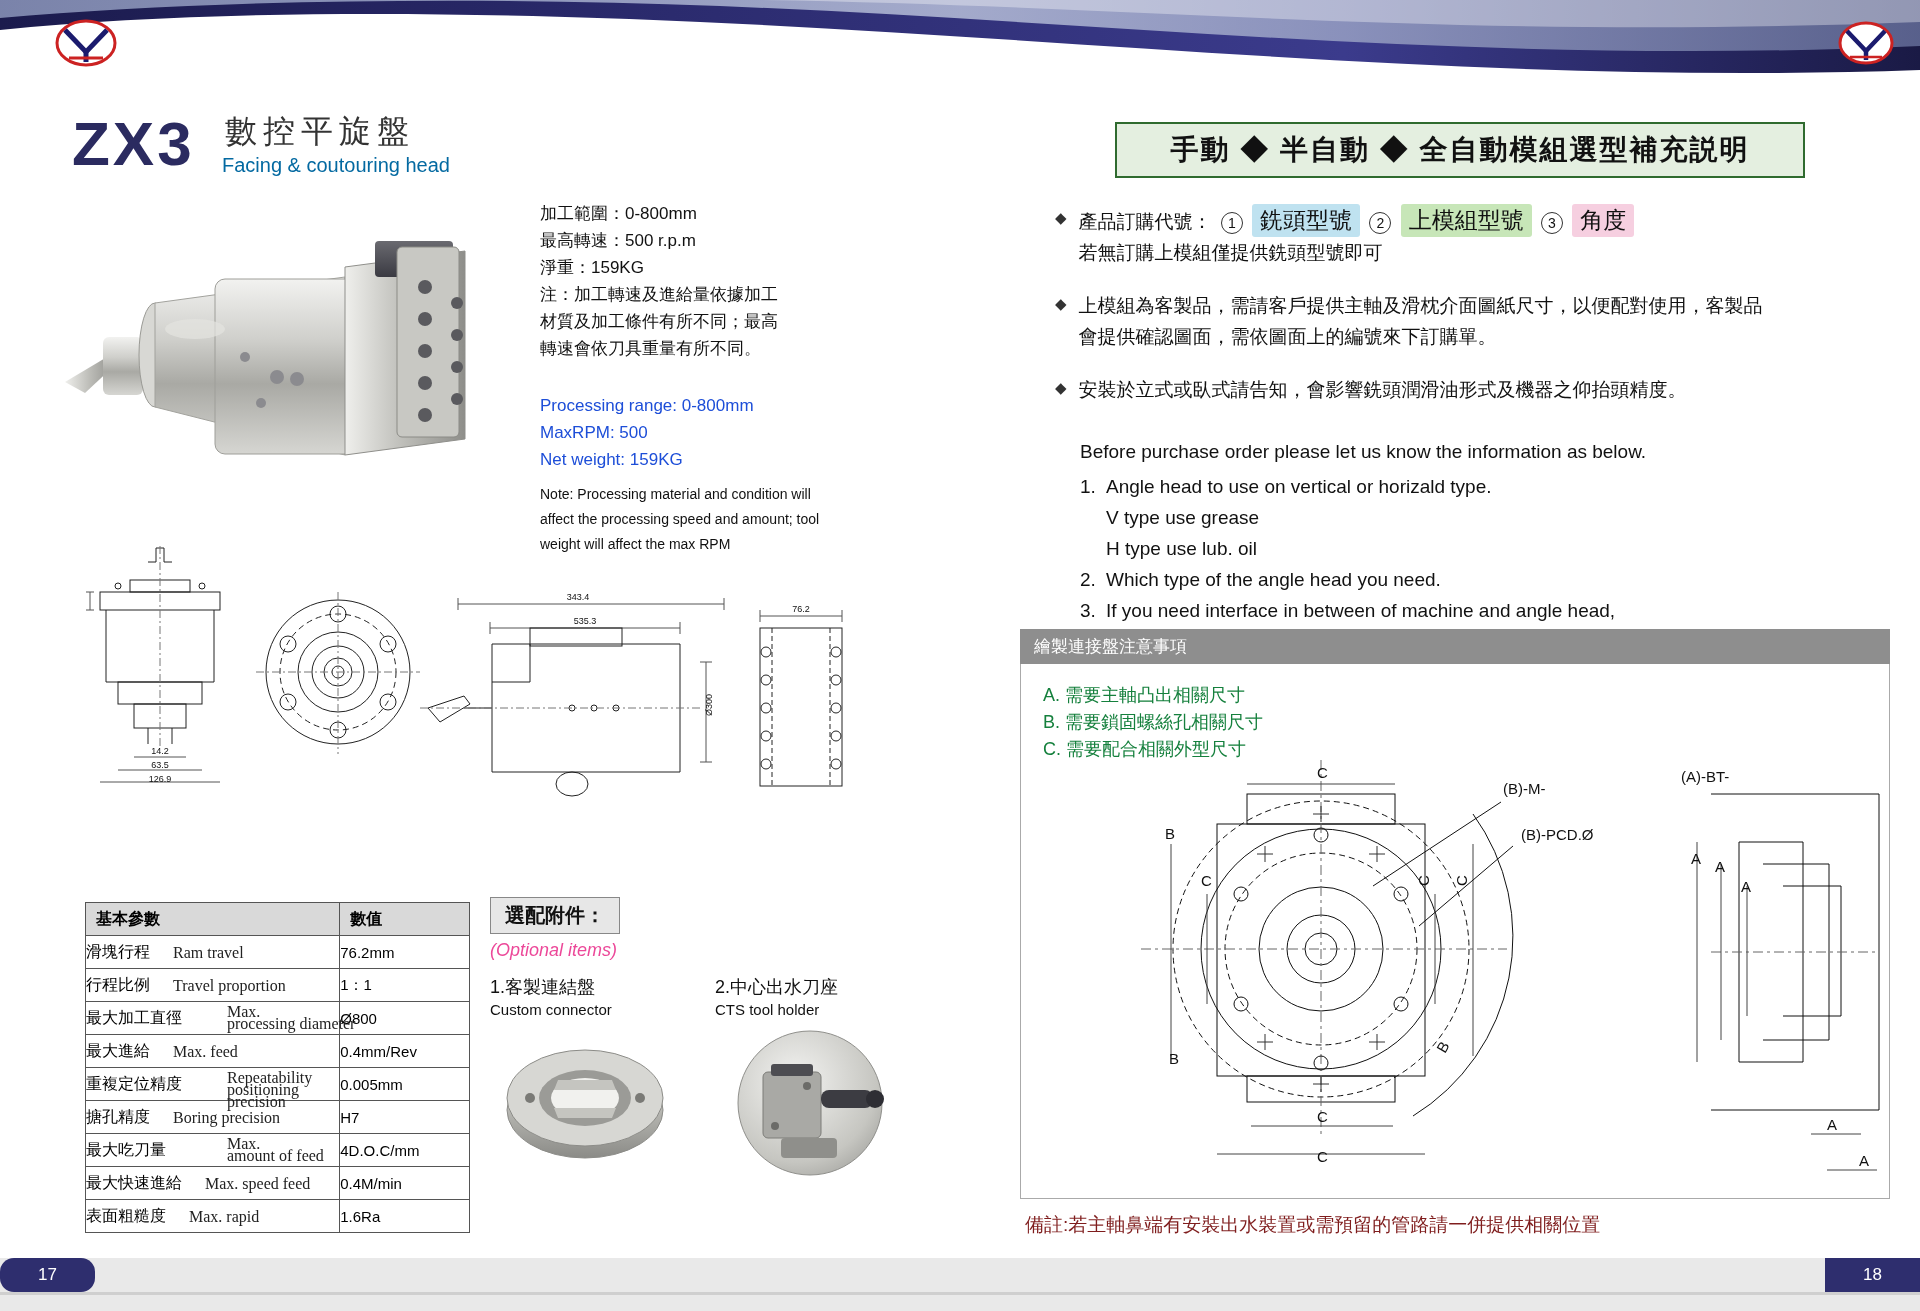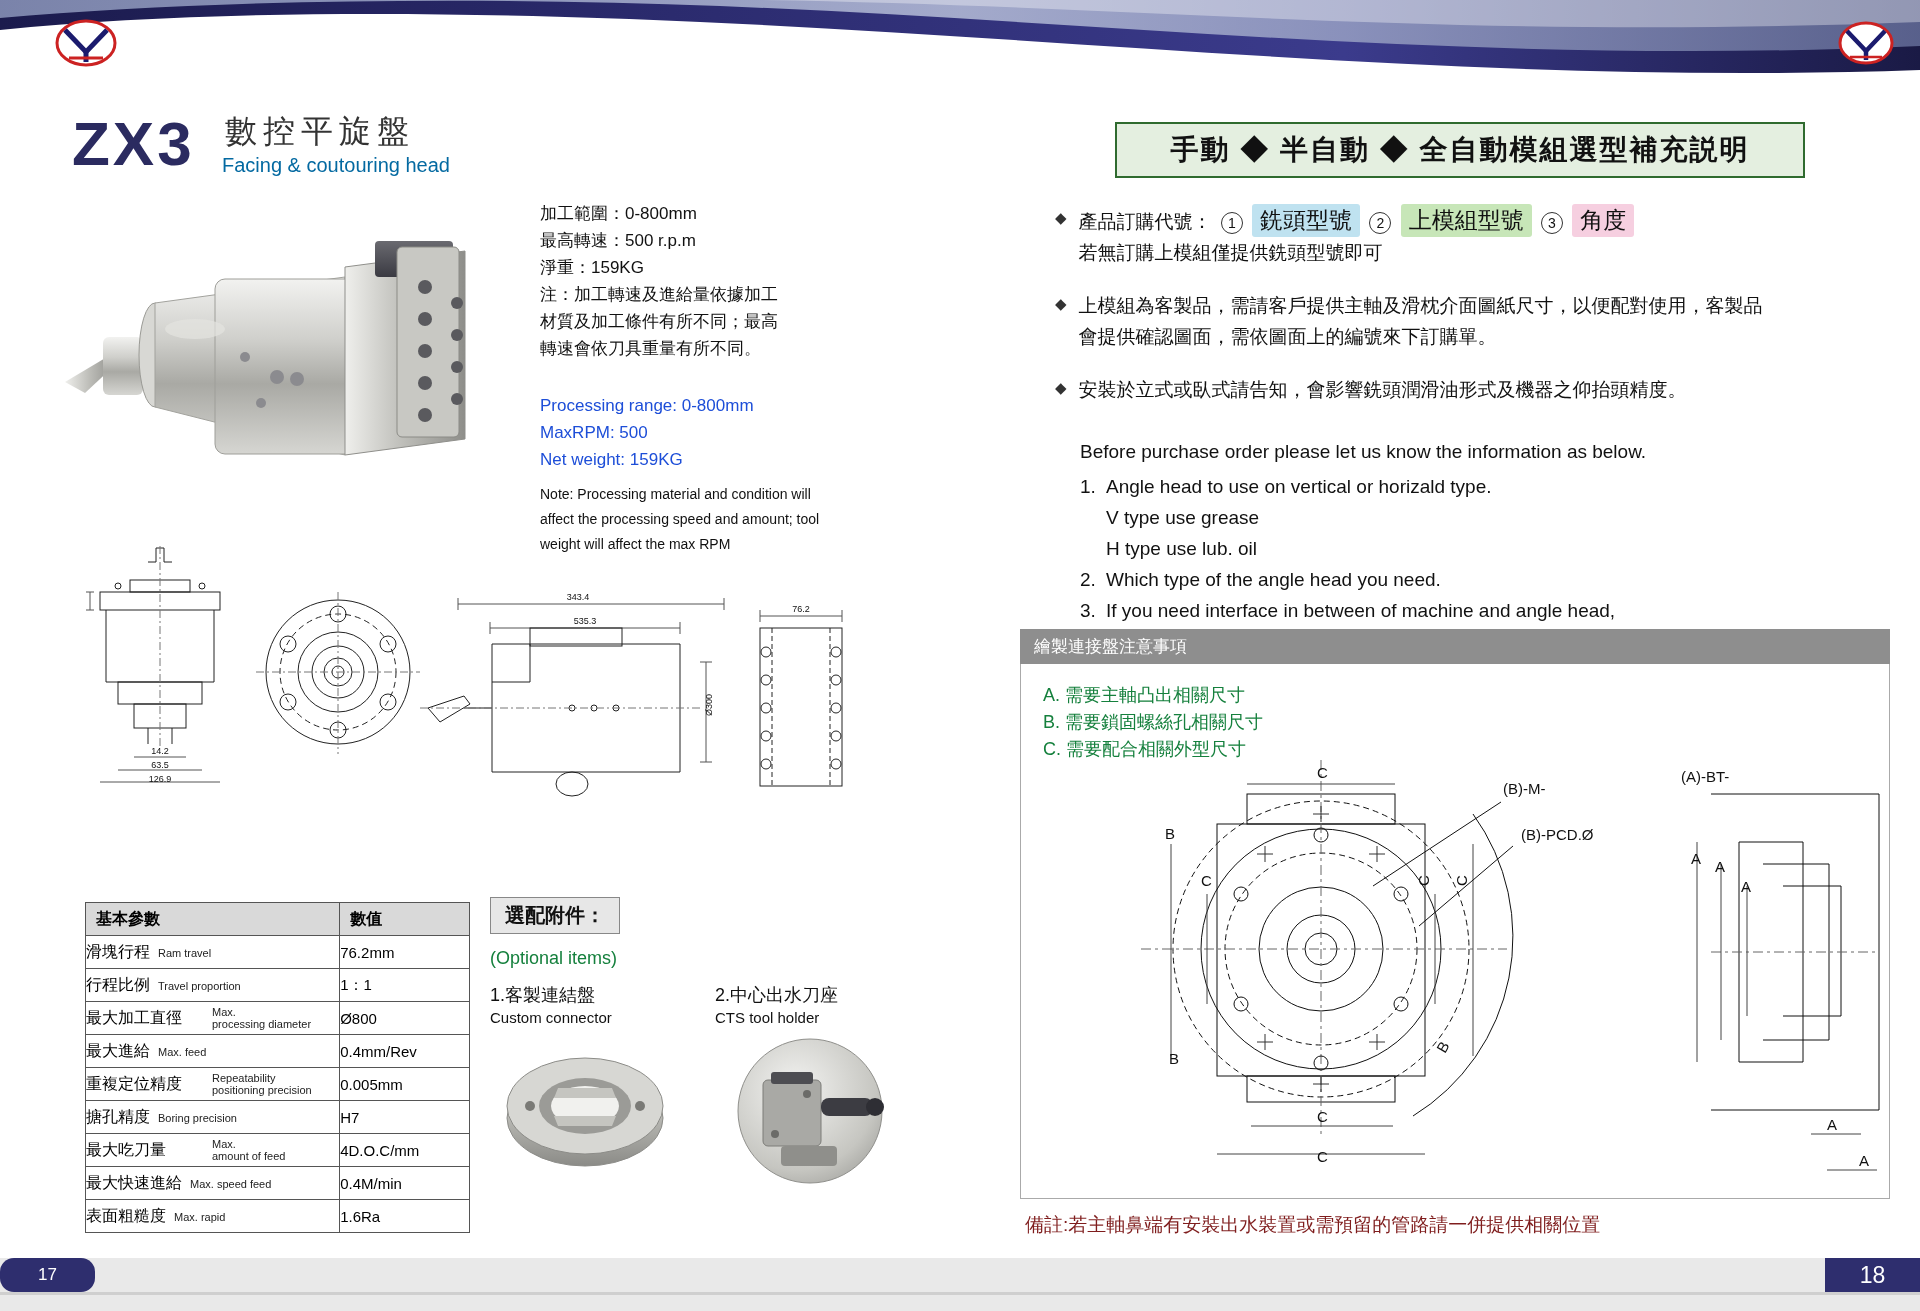--- a/index.html
+++ b/index.html
@@ -40,27 +40,27 @@
   .drawings { position:absolute; left:60px; top:440px; width:900px; height:360px; }
 
   
   .tbl-wrap { position:absolute; left:85px; top:810px; width:385px; }
   table.spec { border-collapse:collapse; width:385px; font-size:15px; }
   table.spec th, table.spec td { border:1px solid #555; padding:0; height:33px; }
   table.spec th { background:#d9d9d9; font-weight:bold; text-align:left; padding-left:10px; font-size:16px; }
   td.c1 { width:255px; padding-left:10px; position:relative; }
   td.c2 { width:130px; padding-left:10px; }
   .cn-lbl { font-size:16px; color:#000; }
-  .en-lbl { font-size:11px; color:#222; margin-left:8px; display:inline-block; line-height:12px; vertical-align:middle; }
+  .en-lbl { font-size:16px; color:#222; margin-left:23px; display:inline-block; line-height:12px; vertical-align:middle;font-family:Liberation Serif, serif; }
   .en-lbl.two { position:absolute; left:118px; top:4px; width:130px; }
 
   
   .opt-wrap { position:absolute; left:490px; top:805px; width:420px; }
   .opt-title { display:inline-block; background:#e7e7e7; border:1px solid #888; padding:4px 14px; font-size:20px; font-weight:bold; color:#111; }
-  .opt-sub { font-size:18px; color:#15803d; margin-top:14px; }
+  .opt-sub { font-size:18px; color:#ec4899; margin-top:6px;font-style:italic; }
   .opt-cols { display:flex; gap:30px; margin-top:14px; }
   .opt-col { width:195px; }
   .opt-cn { font-size:18px; color:#111; }
   .opt-en { font-size:15px; color:#111; margin-top:2px; }
   .opt-img { margin-top:10px; width:190px; height:150px; }
 
   
   .rt-header { position:absolute; left:130px; top:30px; width:690px; height:56px; border:2px solid #2f6b2f; background:#e4efe0; display:flex; align-items:center; justify-content:center; }
   .rt-header-txt { font-size:28px; font-weight:bold; color:#111; letter-spacing:2px; }
 
@@ -83,21 +83,21 @@
   
   .panel { position:absolute; left:35px; top:537px; width:870px; height:575px; background:#fff; }
   .panel-head { background:#8e8e8e; color:#fff; font-size:17px; padding:6px 14px; }
   .panel-body { border:1px solid #aaa; border-top:none; height:535px; position:relative; background:#fff; }
   .panel-notes { position:absolute; left:22px; top:18px; font-size:18px; line-height:27px; color:#15803d; }
   .panel-foot { position:absolute; left:40px; top:1120px; font-size:19px; color:#7f1d1d; }
 
   
   .footer { position:absolute; left:0; top:1258px; width:1920px; height:53px; background:#e9e9e9; }
   .pg-left { position:absolute; left:0; top:1258px; width:95px; height:34px; background:#2e2e6e; color:#fff; font-size:17px; display:flex; align-items:center; justify-content:center;border-radius:14px; }
-  .pg-right { position:absolute; left:1825px; top:1258px; width:95px; height:34px; background:#2e2e6e; color:#fff; font-size:23px; display:flex; align-items:center; justify-content:center; }
+  .pg-right { position:absolute; left:1825px; top:1258px; width:95px; height:34px; background:#2e2e6e; color:#fff; font-size:17px; display:flex; align-items:center; justify-content:center; }
   .footer-rule { position:absolute; left:0; top:1292px; width:1920px; height:3px; background:#cfcfcf; }
 </style>
 </head>
 <body>
 
 <div class="top-banner">
   <svg width="1920" height="92" viewBox="0 0 1920 92">
     <defs>
       <linearGradient id="gband" x1="0" y1="0" x2="1" y2="0">
         <stop offset="0%" stop-color="#1b1b4d"></stop>

